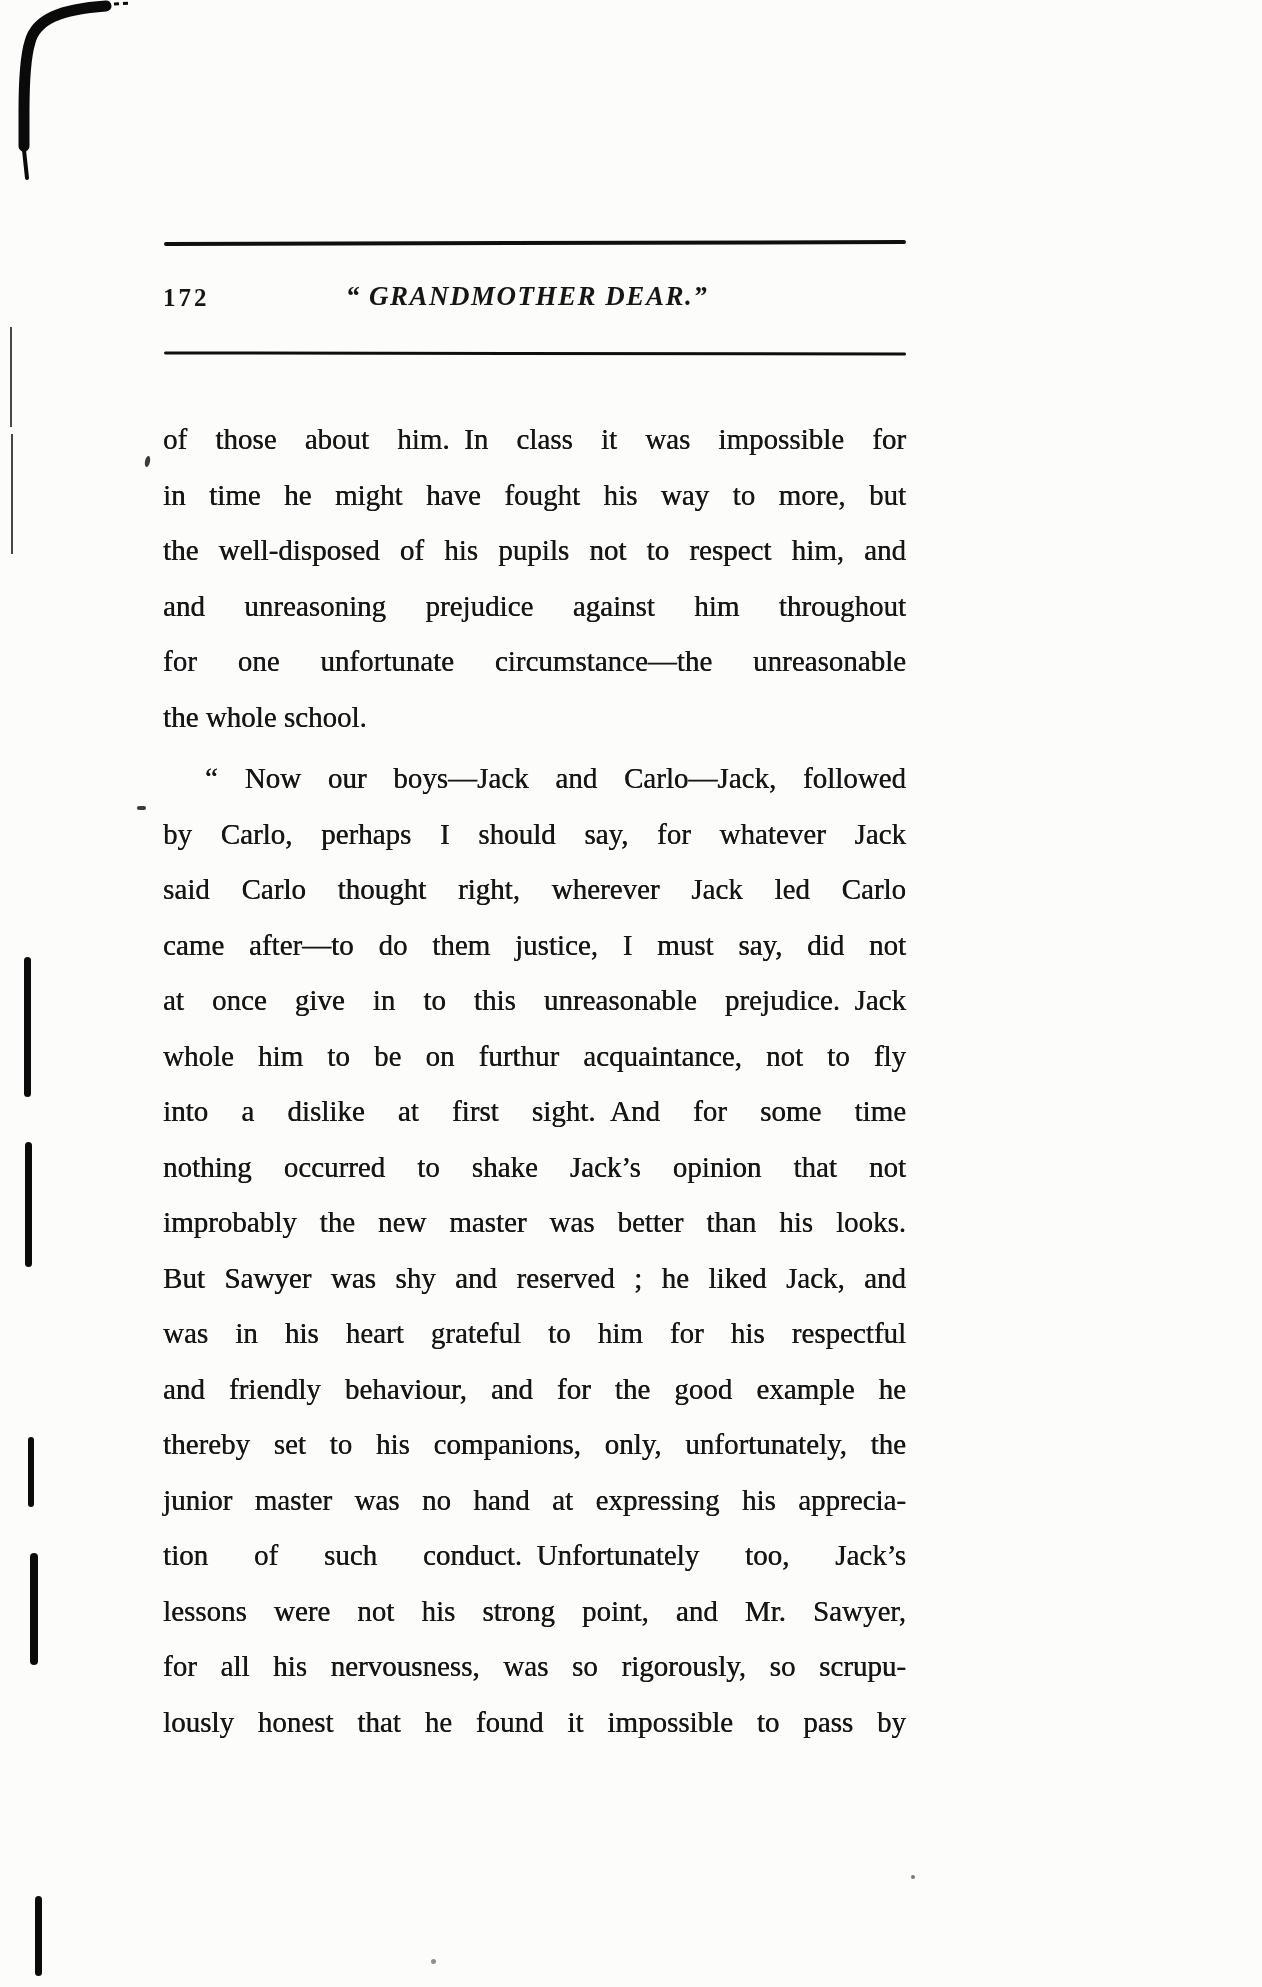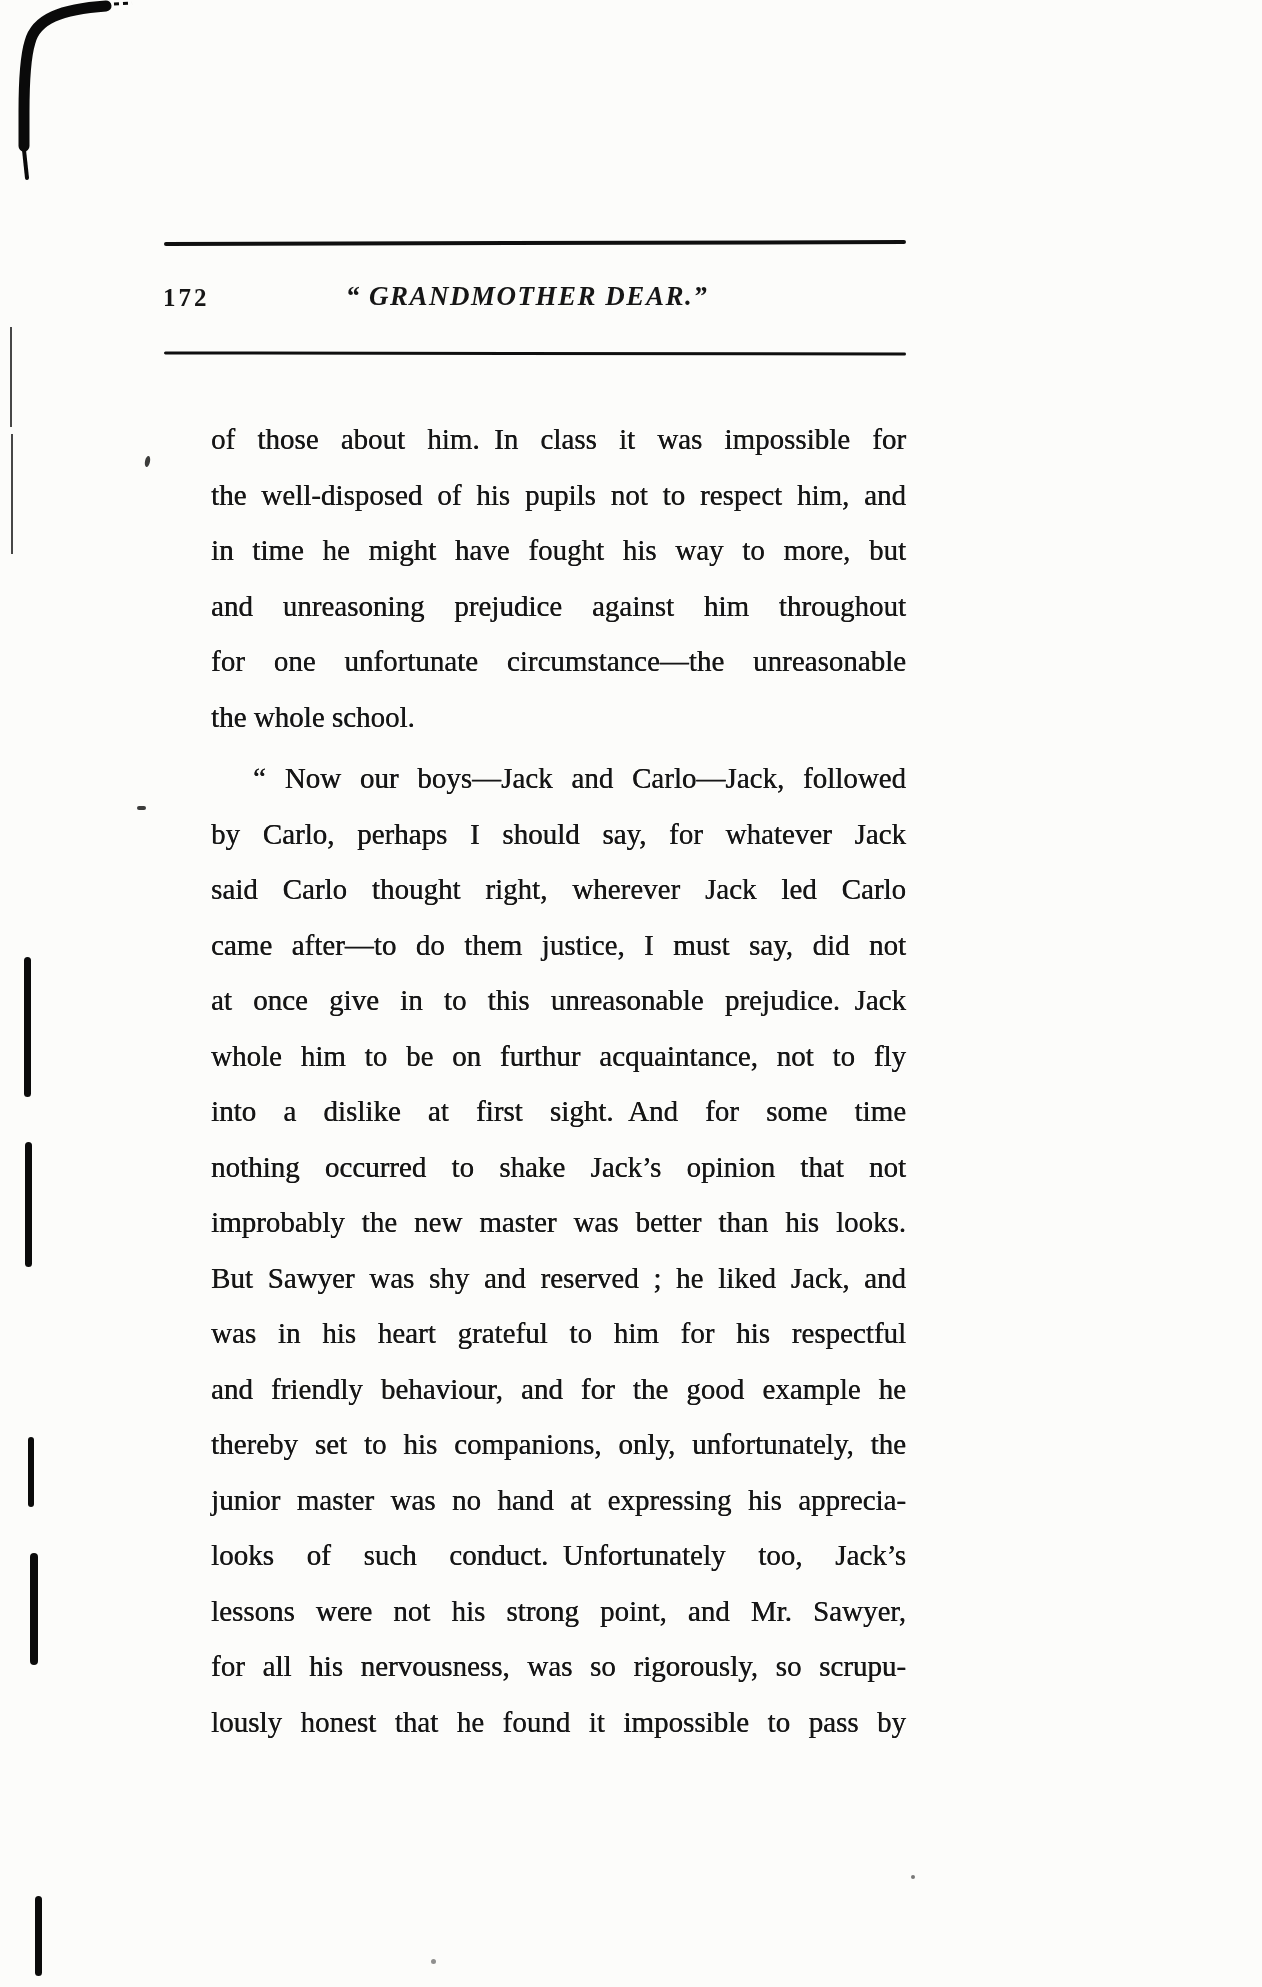--- a/index.html
+++ b/index.html
@@ -55,21 +55,20 @@
     left: 163px; top: 412px;
     width: 743px;
     font-size: 29px;
     text-shadow: 0.35px 0 0 currentColor;
   }
   .line {
     height: 55.5px;
     line-height: 55.5px;
     text-align: justify;
     text-align-last: justify;
-    margin-left: 48px;
   }
   .line.para-end {
     text-align-last: left;
   }
   .line.para-start {
     text-indent: 42px;
     margin-top: 6px;
   }
   
   .artifact {
@@ -105,38 +104,38 @@
   <div class="artifact" style="left:911px; top:1875px; width:4px; height:4px; border-radius:50%; opacity:.55;"></div>
   <div class="artifact" style="left:431px; top:1959px; width:5px; height:5px; border-radius:50%; opacity:.45;"></div>
 
   <div class="rule rule-top"></div>
   <div class="page-number">172</div>
   <div class="running-title">“ GRANDMOTHER DEAR.”</div>
   <div class="rule rule-header"></div>
 
   <div class="body-block">
     <div class="line">of those about him. In class it was impossible for</div>
+    <div class="line">in time he might have fought his way to more, but</div>
     <div class="line">the well-disposed of his pupils not to respect him, and</div>
-    <div class="line">in time he might have fought his way to more, but</div>
     <div class="line">and unreasoning prejudice against him throughout</div>
     <div class="line">for one unfortunate circumstance—the unreasonable</div>
     <div class="line para-end">the whole school.</div>
     <div class="line para-start">“ Now our boys—Jack and Carlo—Jack, followed</div>
     <div class="line">by Carlo, perhaps I should say, for whatever Jack</div>
     <div class="line">said Carlo thought right, wherever Jack led Carlo</div>
     <div class="line">came after—to do them justice, I must say, did not</div>
     <div class="line">at once give in to this unreasonable prejudice. Jack</div>
     <div class="line">whole him to be on furthur acquaintance, not to fly</div>
     <div class="line">into a dislike at first sight. And for some time</div>
     <div class="line">nothing occurred to shake Jack’s opinion that not</div>
     <div class="line">improbably the new master was better than his looks.</div>
     <div class="line">But Sawyer was shy and reserved ; he liked Jack, and</div>
     <div class="line">was in his heart grateful to him for his respectful</div>
     <div class="line">and friendly behaviour, and for the good example he</div>
     <div class="line">thereby set to his companions, only, unfortunately, the</div>
     <div class="line">junior master was no hand at expressing his apprecia-</div>
-    <div class="line">looks of such conduct. Unfortunately too, Jack’s</div>
+    <div class="line">tion of such conduct. Unfortunately too, Jack’s</div>
     <div class="line">lessons were not his strong point, and Mr. Sawyer,</div>
     <div class="line">for all his nervousness, was so rigorously, so scrupu-</div>
     <div class="line">lously honest that he found it impossible to pass by</div>
   </div>
 
 </div>
 
 </body></html>

